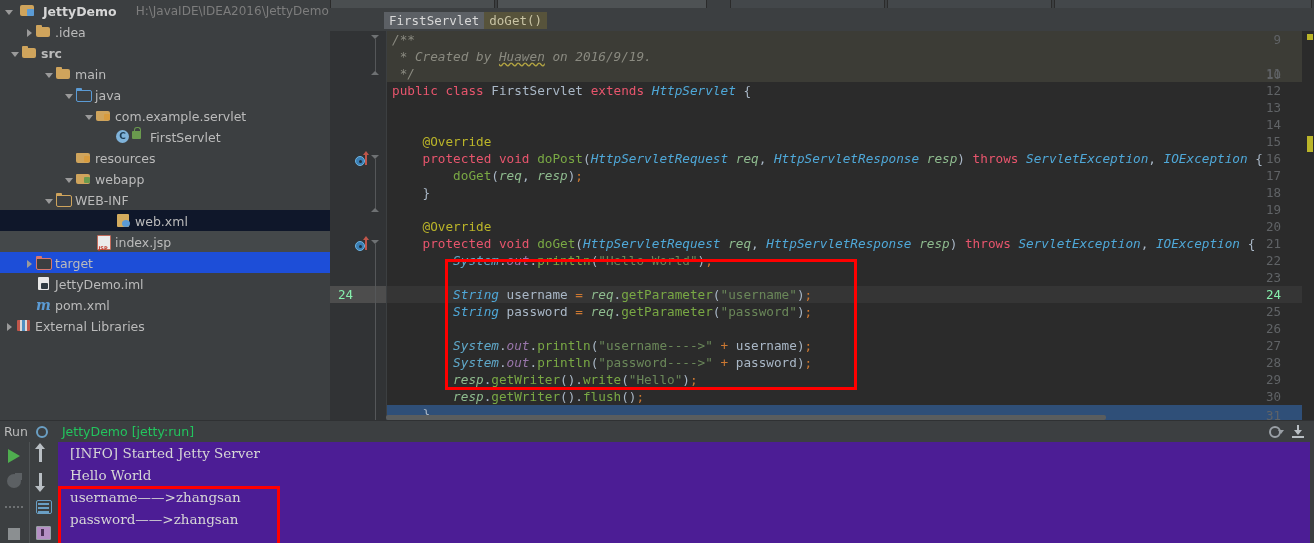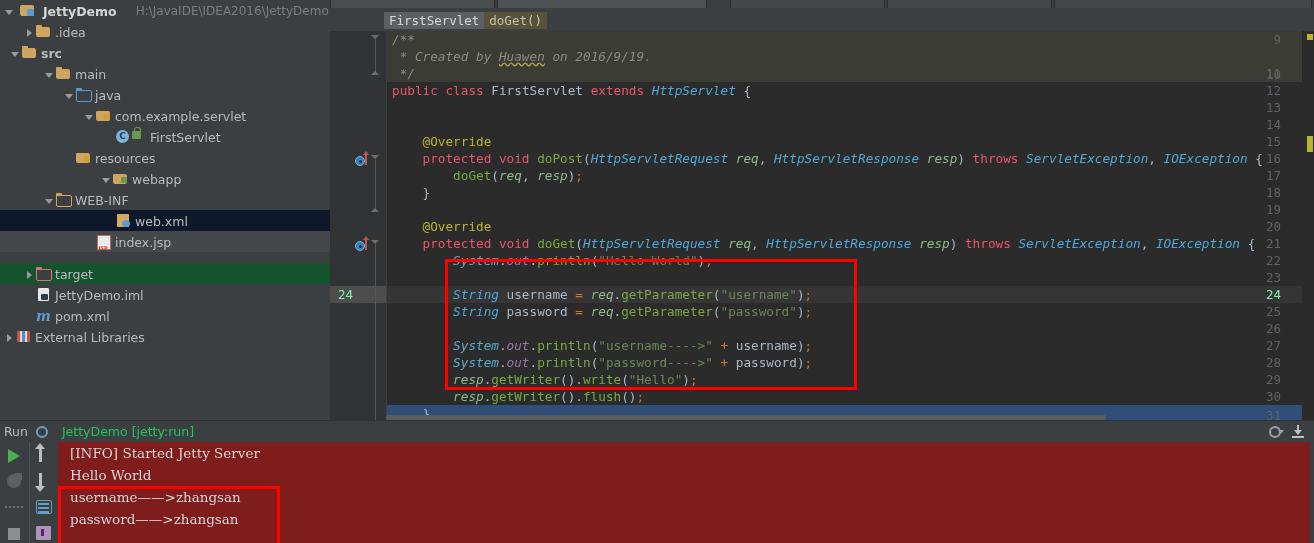--- a/index.html
+++ b/index.html
@@ -26,21 +26,21 @@
     position: absolute; left: 0; top: 0; width: 330px; height: 420px;
     background: #3c3f41; overflow: hidden;
   }
   .tree-row {
     position: relative; height: 21px; line-height: 21px;
     font-size: 12.5px; color: #bbbbbb; white-space: nowrap;
     font-family: "DejaVu Sans", sans-serif;
   }
   .tree-row.selected { background: #0f172a; }
   .tree-row.mild { background: #44484a; }
-  .tree-row.target-row { background: #14532d; margin-top: 11px; }
+  .tree-row.target-row { background: #1d4ed8; }
   .arrow {
     display: inline-block; width: 11px; height: 11px; vertical-align: middle;
     position: relative; margin-right: 1px;
   }
   .arrow.closed::before {
     content: ""; position: absolute; left: 3px; top: 2px;
     border-left: 5px solid #9a9a9a;
     border-top: 4px solid transparent; border-bottom: 4px solid transparent;
   }
   .arrow.open::before {
@@ -338,21 +338,21 @@
   .print-ico {
     position: absolute; left: 6px; top: 6px; width: 15px; height: 14px;
     border: 1.5px solid #9aa0a6; border-radius: 1px; background: #b58fc4;
   }
   .print-ico::after {
     content: ""; position: absolute; left: 4px; top: 2px; width: 3px; height: 7px; background: #4a2f55;
   }
 
   .console {
     position: absolute; left: 58px; top: 0; width: 1256px; height: 102px;
-    background: #7f1d1d; overflow: hidden;
+    background: #4c1d95; overflow: hidden;
   }
   .console-line {
     position: absolute; left: 12px; height: 22px; line-height: 22px;
     font-family: "DejaVu Serif", serif; font-size: 13.5px; color: #d6d6d6;
     white-space: pre;
   }
 
   
   .run-right-edge {
     position: absolute; right: 0; top: 0; width: 4px; height: 123px; background: #3c3f41;
@@ -379,21 +379,21 @@
       <span class="tree-path">H:\JavaIDE\IDEA2016\JettyDemo</span>
     </div>
     <div id="tree-rows">
         <div class="tree-row" style="padding-left: 24px;"><span class="arrow closed"></span><span class="ico folder"></span><span class="tree-label">.idea</span></div>
         <div class="tree-row" style="padding-left: 10px; font-weight: bold;"><span class="arrow open"></span><span class="ico folder"></span><span class="tree-label">src</span></div>
         <div class="tree-row" style="padding-left: 44px;"><span class="arrow open"></span><span class="ico folder"></span><span class="tree-label">main</span></div>
         <div class="tree-row" style="padding-left: 64px;"><span class="arrow open"></span><span class="ico folder hollow blue"></span><span class="tree-label">java</span></div>
         <div class="tree-row" style="padding-left: 84px;"><span class="arrow open"></span><span class="ico folder badge badge-orange"></span><span class="tree-label">com.example.servlet</span></div>
         <div class="tree-row" style="padding-left: 104px;"><span class="arrow none"></span><span class="ico cls"><span class="c-circle">C</span><span class="lock"></span></span><span class="tree-label">FirstServlet</span></div>
         <div class="tree-row" style="padding-left: 64px;"><span class="arrow none"></span><span class="ico folder badge badge-orange"></span><span class="tree-label">resources</span></div>
-        <div class="tree-row" style="padding-left: 64px; margin-left: 37px;"><span class="arrow open"></span><span class="ico folder badge badge-green"></span><span class="tree-label">webapp</span></div>
+        <div class="tree-row" style="padding-left: 64px;"><span class="arrow open"></span><span class="ico folder badge badge-green"></span><span class="tree-label">webapp</span></div>
         <div class="tree-row" style="padding-left: 44px;"><span class="arrow open"></span><span class="ico folder hollow"></span><span class="tree-label">WEB-INF</span></div>
         <div class="tree-row selected" style="padding-left: 104px;"><span class="arrow none"></span><span class="ico xmlfile"></span><span class="tree-label">web.xml</span></div>
         <div class="tree-row mild" style="padding-left: 84px;"><span class="arrow none"></span><span class="ico jspfile"></span><span class="tree-label">index.jsp</span></div>
         <div class="tree-row target-row" style="padding-left: 24px;"><span class="arrow closed"></span><span class="ico folder hollow red"></span><span class="tree-label">target</span></div>
         <div class="tree-row" style="padding-left: 24px;"><span class="arrow none"></span><span class="ico imlfile"></span><span class="tree-label">JettyDemo.iml</span></div>
         <div class="tree-row" style="padding-left: 24px;"><span class="arrow none"></span><span class="ico mfile"></span><span class="tree-label">pom.xml</span></div>
         <div class="tree-row" style="padding-left: 4px;"><span class="arrow closed"></span><span class="ico libs"></span><span class="tree-label">External Libraries</span></div>
       </div>
   </div>
 

